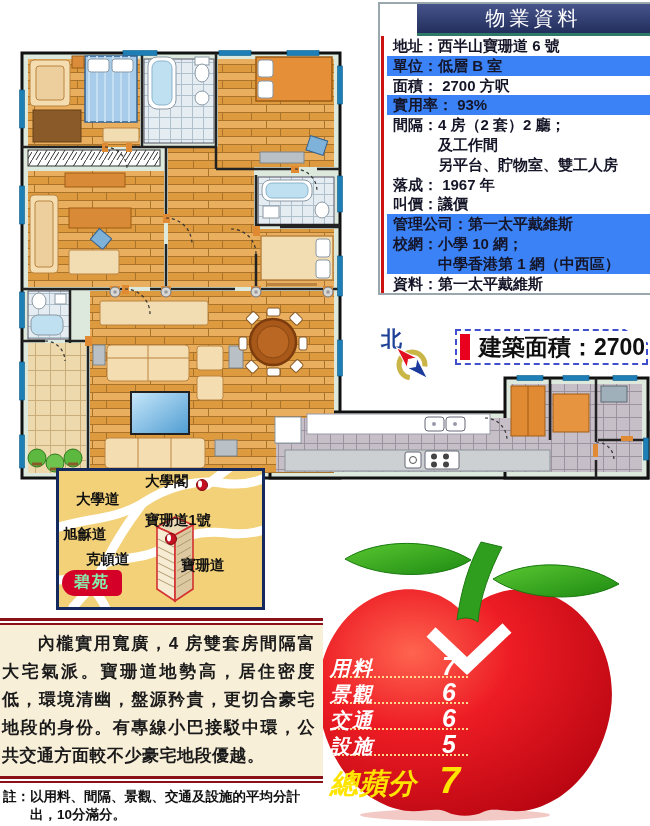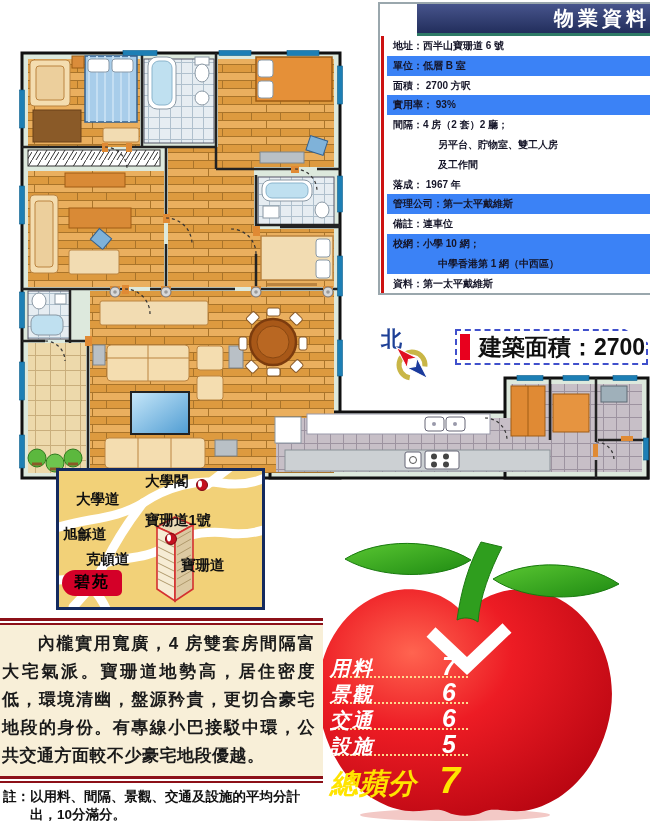--- a/index.html
+++ b/index.html
@@ -4,47 +4,47 @@
 <style>
   html,body{margin:0;padding:0;background:#fff;}
   .page{position:relative;width:650px;height:826px;background:#fff;overflow:hidden;
         font-family:"Liberation Sans","DejaVu Sans",sans-serif;}
 
   
   .floorplan{position:absolute;left:5px;top:40px;width:645px;height:440px;}
 
   
   .info-table{position:absolute;left:378px;top:2px;width:270px;border:2px solid #9aa7ad;background:#fff;}
-  .info-title{height:29px;line-height:29px;text-align:right;color:#fff;font-size:20px;font-weight:bold;
+  .info-title{height:29px;line-height:29px;text-align:center;color:#fff;font-size:20px;font-weight:normal;
               letter-spacing:4px;background:linear-gradient(#47548c,#222e5c);
               border-bottom:3px solid #2e7a66;margin-left:37px;}
   .info-body{position:relative;padding-left:7px;}
   .info-body::before{content:"";position:absolute;left:1px;top:0;bottom:0;width:3px;background:#cc1111;}
-  .t-row{font-size:10px;font-weight:bold;color:#151528;line-height:19.8px;white-space:nowrap;padding-left:6px;}
+  .t-row{font-size:15px;font-weight:bold;color:#151528;line-height:19.8px;white-space:nowrap;padding-left:6px;}
   .t-row.shade{background:#3b82f6;}
   .t-row.ind{padding-left:51px;}
 
   
   .north{position:absolute;left:379px;top:325px;width:56px;height:64px;}
   .north-label{position:absolute;left:2px;top:0;font-size:21px;font-weight:bold;color:#1d3f96;}
   .north svg{position:absolute;left:10px;top:15px;}
 
   
   .badge{position:absolute;left:455px;top:329px;width:193px;height:36px;background:#fff;
          border:2px dashed #4050cc;box-sizing:border-box;
          clip-path:polygon(0 0,88% 0,100% 38%,100% 100%,0 100%);}
   .badge-bar{position:absolute;left:3px;top:3px;bottom:3px;width:10px;background:#e8001e;}
   .badge-text{position:absolute;left:22px;top:0;line-height:32px;font-size:23px;font-weight:800;color:#101010;}
 
   
   .map{position:absolute;left:56px;top:468px;width:209px;height:142px;border:3px solid #142a5e;
        box-sizing:border-box;background:#f2d178;overflow:hidden;}
   .map svg{position:absolute;left:0;top:0;}
   .map-label{position:absolute;font-size:14.5px;font-weight:bold;color:#111;white-space:nowrap;}
-  .estate-badge{position:absolute;left:3px;top:99px;background:#d40028;color:#000000;font-size:16px;
+  .estate-badge{position:absolute;left:3px;top:99px;background:#d40028;color:#86efac;font-size:16px;
                 font-weight:bold;padding:2px 12px 3px;border-radius:13px 5px 5px 13px;letter-spacing:2px;}
 
   
   .apple{position:absolute;left:295px;top:538px;width:360px;height:285px;}
   .apple svg{position:absolute;left:0;top:0;}
   .apple-scores{position:absolute;left:35px;top:114px;width:138px;}
   .score-row{display:flex;justify-content:space-between;align-items:baseline;height:24px;
              border-bottom:2px dotted rgba(255,226,150,.95);}
   .score-row:last-of-type{border-bottom:3px solid #fff;}
   .score-label{font-size:20px;font-weight:bold;font-style:italic;color:#fff;letter-spacing:2px;}
@@ -309,25 +309,25 @@
   </div>
 
   <div class="info-table">
     <div class="info-title">物業資料</div>
     <div class="info-body">
       <div class="t-row">地址：西半山寶珊道 6 號</div>
       <div class="t-row shade">單位：低層 B 室</div>
       <div class="t-row">面積： 2700 方呎</div>
       <div class="t-row shade">實用率： 93%</div>
       <div class="t-row">間隔：4 房（2 套）2 廳；</div>
+      <div class="t-row ind">及工作間</div>
       <div class="t-row ind">另平台、貯物室、雙工人房</div>
-      <div class="t-row ind">及工作間</div>
       <div class="t-row">落成： 1967 年</div>
+      <div class="t-row">叫價：議價</div>
       <div class="t-row shade">管理公司：第一太平戴維斯</div>
-      <div class="t-row">備註：連車位</div>
       <div class="t-row shade">校網：小學 10 網；</div>
       <div class="t-row shade ind">中學香港第 1 網（中西區）</div>
       <div class="t-row">資料：第一太平戴維斯</div>
     </div>
   </div>
 
   <div class="north">
     <span class="north-label">北</span>
     <svg width="46" height="46" viewBox="0 0 46 46">
       <circle cx="23" cy="25" r="13" fill="none" stroke="#c9b646" stroke-width="5" stroke-dasharray="60 22" transform="rotate(100 23 25)"></circle>

